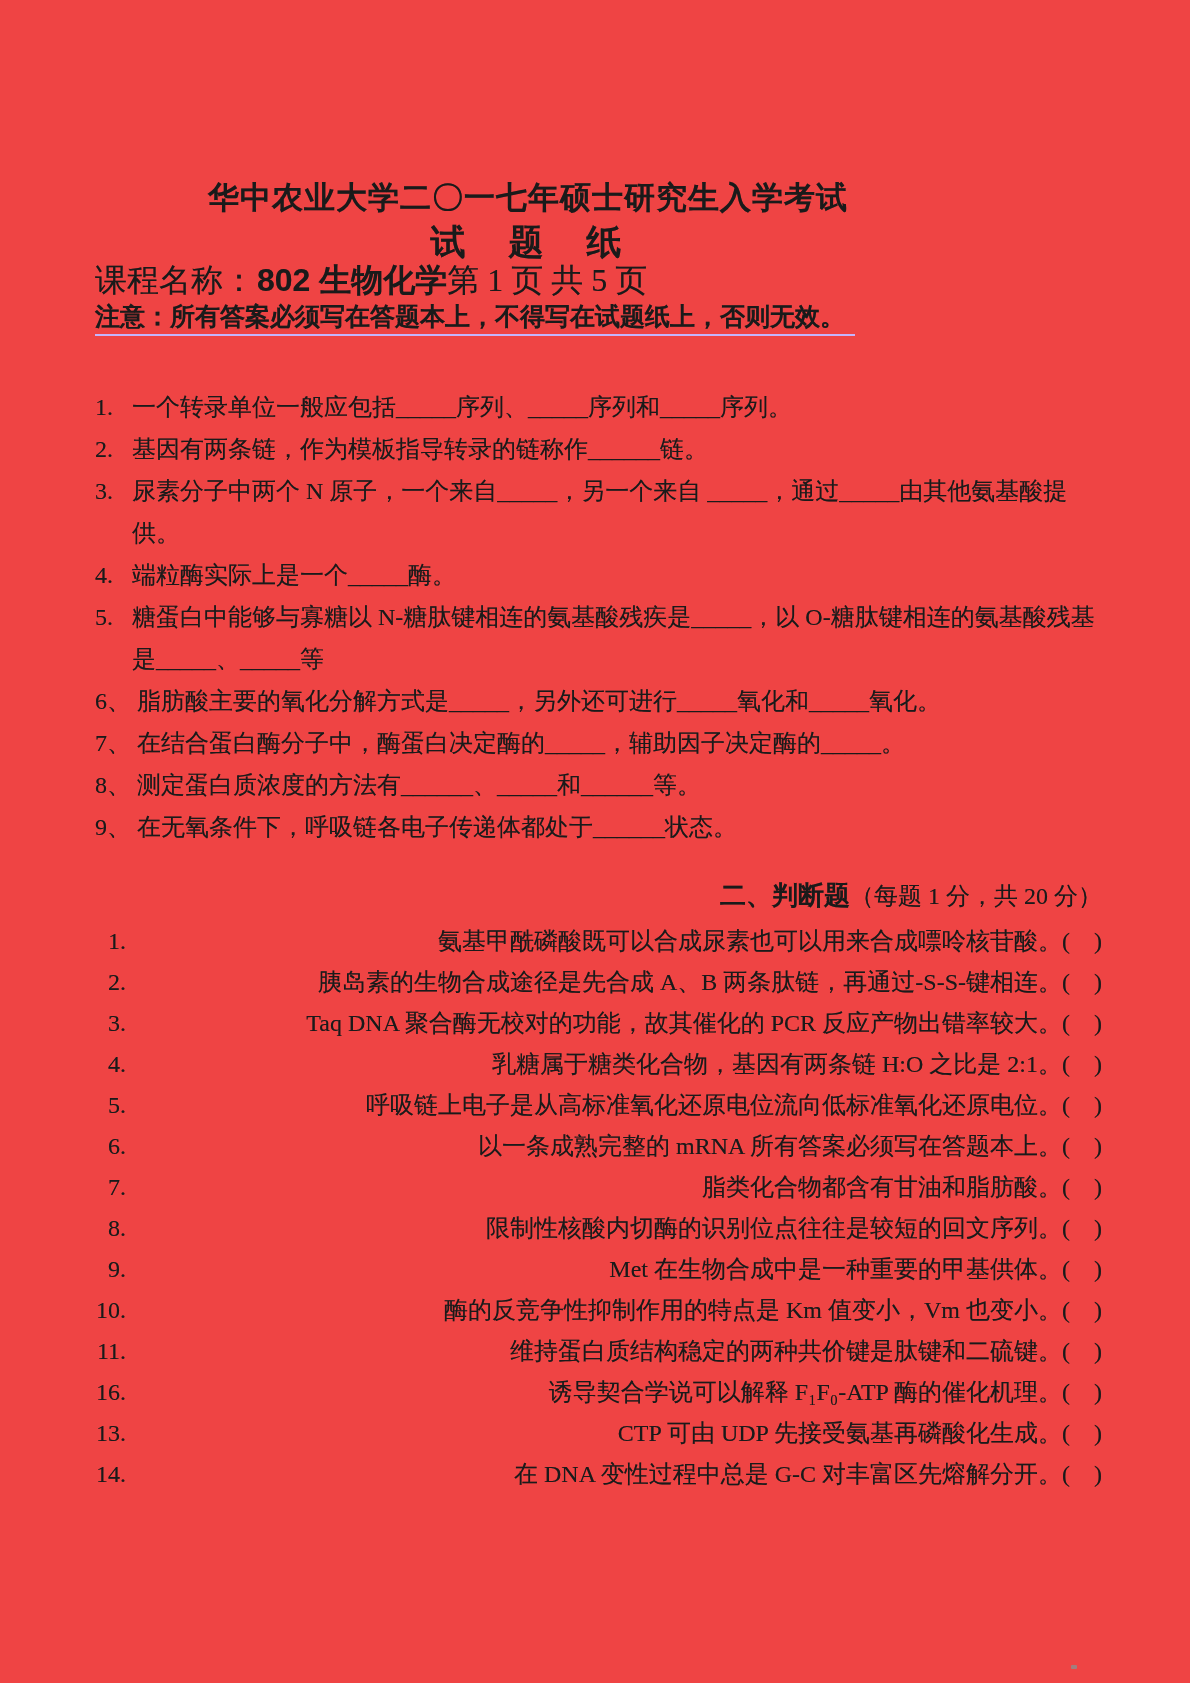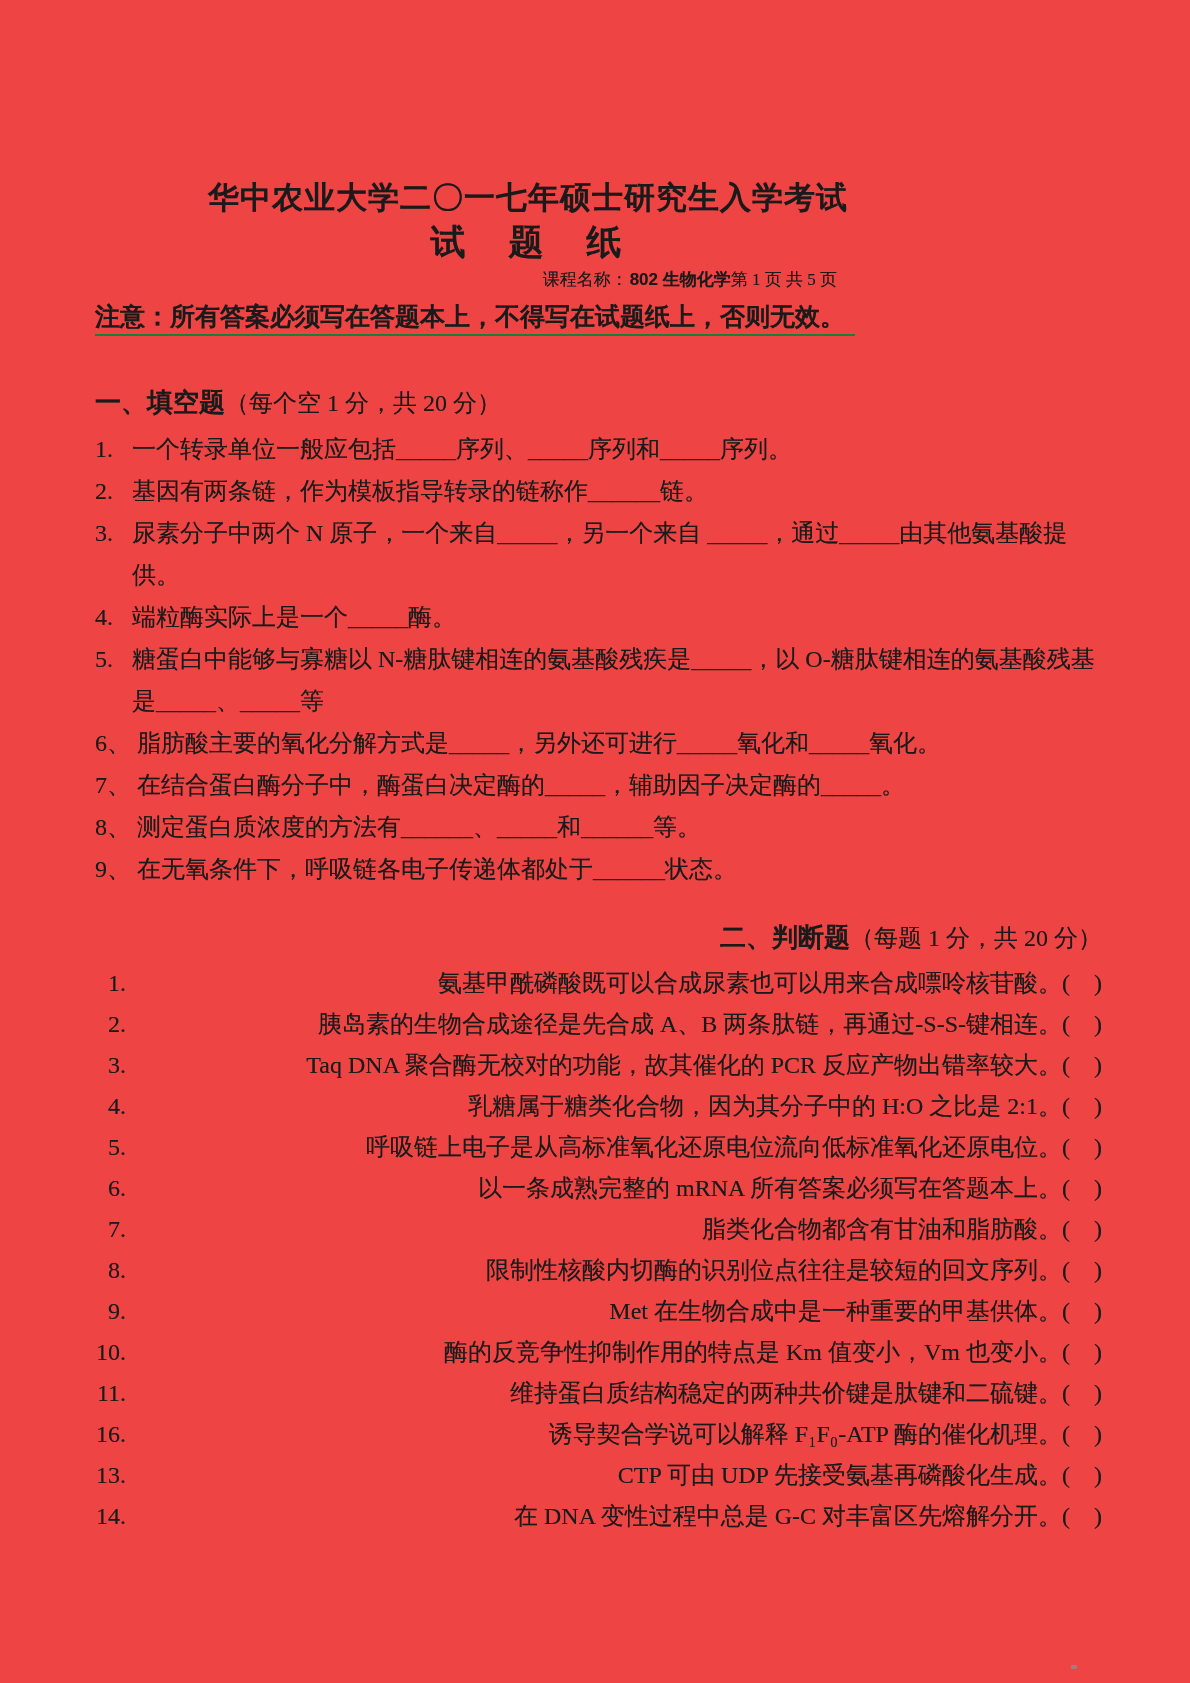--- a/index.html
+++ b/index.html
@@ -38,40 +38,40 @@
     line-height: 28px;
     font-weight: 700;
     letter-spacing: 4px;
     margin-top: 14px;
     font-family: "Liberation Sans", "DejaVu Sans", sans-serif;
   }
   .meta {
     width: 742px;
     margin-top: 9px;
     display: flex;
-    justify-content: flex-end;
+    justify-content: flex-start;
     align-items: baseline;
-    font-size: 17px;
+    font-size: 32px;
     line-height: 30px;
   }
   .course-value {
     font-weight: 700;
     font-family: "Liberation Sans", "DejaVu Sans", sans-serif;
     margin-left: 2px;
   }
   .notice-wrap {
     margin-top: 6px;
   }
   .notice {
     display: inline-block;
     font-size: 25px;
     line-height: 30px;
     font-weight: 700;
     font-family: "Liberation Sans", "DejaVu Sans", sans-serif;
-    border-bottom: 2px solid #15803d;
+    border-bottom: 2px solid #c4b5fd;
     padding-bottom: 3px;
     padding-right: 10px;
   }
   .section {
     margin-top: 50px;
   }
   .section.second {
     margin-top: 31px;
     text-align: right;
   }
@@ -128,23 +128,20 @@
       <span>课程名称：</span><span class="course-value">802 生物化学</span>
     </div>
     <div>第 1 页 共 5 页</div>
   </div>
 
   <div class="notice-wrap">
     <span class="notice">注意：所有答案必须写在答题本上，不得写在试题纸上，否则无效。</span>
   </div>
 
   <div class="section first">
-    <div class="sec-head">
-      <span class="sec-title">一、填空题</span><span class="sec-note">（每个空 1 分，共 20 分）</span>
-    </div>
 
     <div class="item">
       <span class="num">1.</span>
       <span class="txt">一个转录单位一般应包括_____序列、_____序列和_____序列。</span>
     </div>
     <div class="item">
       <span class="num">2.</span>
       <span class="txt">基因有两条链，作为模板指导转录的链称作______链。</span>
     </div>
     <div class="item">
@@ -189,21 +186,21 @@
     <div class="item">
       <span class="num">2.</span>
       <span class="txt">胰岛素的生物合成途径是先合成 A、B 两条肽链，再通过-S-S-键相连。( )</span>
     </div>
     <div class="item">
       <span class="num">3.</span>
       <span class="txt">Taq DNA 聚合酶无校对的功能，故其催化的 PCR 反应产物出错率较大。( )</span>
     </div>
     <div class="item">
       <span class="num">4.</span>
-      <span class="txt">乳糖属于糖类化合物，因为其分子中的 H:O 之比是 2:1。( )</span>
+      <span class="txt">乳糖属于糖类化合物，基因有两条链 H:O 之比是 2:1。( )</span>
     </div>
     <div class="item">
       <span class="num">5.</span>
       <span class="txt">呼吸链上电子是从高标准氧化还原电位流向低标准氧化还原电位。( )</span>
     </div>
     <div class="item">
       <span class="num">6.</span>
       <span class="txt">以一条成熟完整的 mRNA 所有答案必须写在答题本上。( )</span>
     </div>
     <div class="item">

